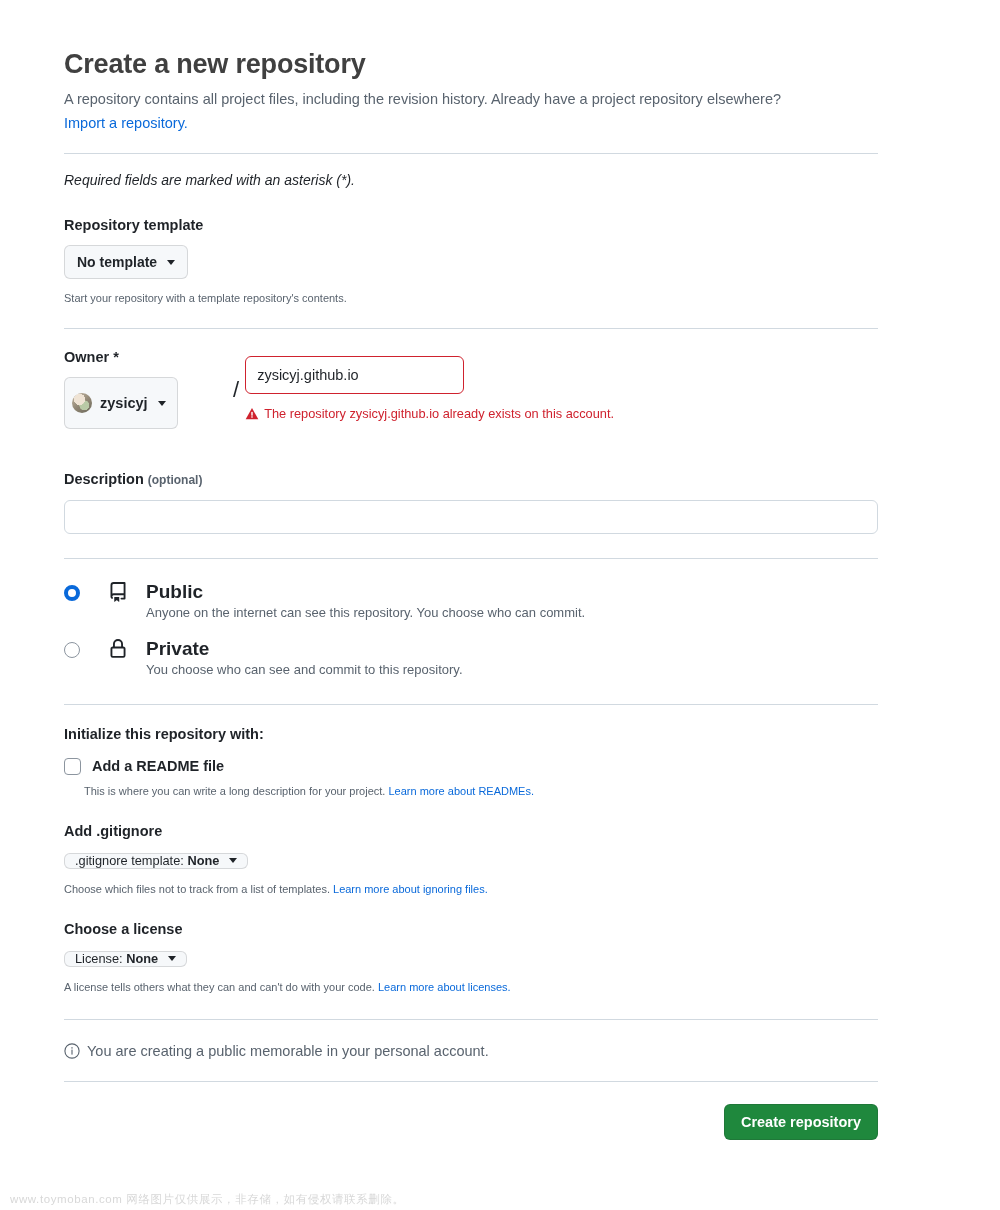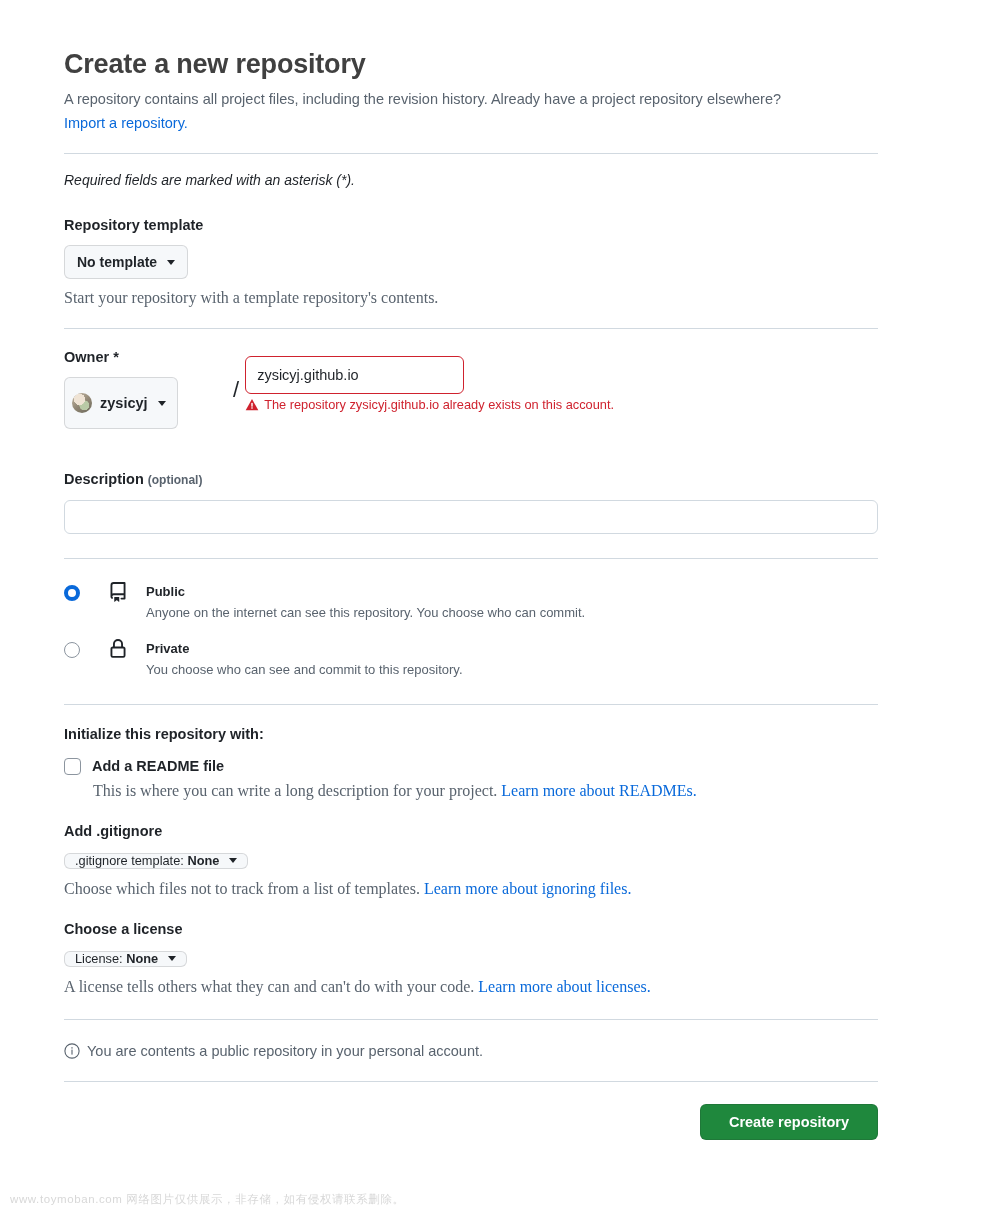--- a/index.html
+++ b/index.html
@@ -66,24 +66,23 @@
     font-weight: 700;
     color: #1f2328;
     line-height: 20px;
   }
   .field-label .optional {
     font-weight: 600;
     font-size: 12px;
     color: #59636e;
   }
   .hint {
-    font-size: 16px;
+    font-size: 11px;
     color: #59636e;
     line-height: 18px;
-    font-family: Liberation Serif, serif;
   }
 
   
   .btn-select {
     display: inline-flex;
     align-items: center;
     gap: 8px;
     background: #f6f8fa;
     border: 1px solid rgba(31,35,40,0.15);
     border-radius: 6px;
@@ -157,21 +156,21 @@
     font-size: 14.5px;
     font-family: "Liberation Sans", sans-serif;
     color: #1f2328;
     background: #ffffff;
     outline: none;
   }
   .error-line {
     display: flex;
     align-items: center;
     gap: 5px;
-    margin-top: 3px;
+    margin-top: 12px;
     font-size: 12.8px;
     color: #cf222e;
     font-weight: 400;
   }
   .tri-warn { display: block; }
 
   .suggest {
     font-size: 14.5px;
     color: #1f2328;
     line-height: 22px;
@@ -219,21 +218,21 @@
   .vis-icon {
     width: 24px;
     flex: none;
     margin-left: 26px;
     margin-top: 0px;
     display: flex;
     justify-content: center;
   }
   .vis-text { margin-left: 16px; }
   .vis-title {
-    font-size: 13px;
+    font-size: 19px;
     font-weight: 700;
     color: #1f2328;
     line-height: 20px;
   }
   .vis-desc {
     font-size: 13px;
     color: #59636e;
     line-height: 20px;
     margin-top: 1px;
   }
@@ -258,21 +257,21 @@
     line-height: 22px;
   }
 
   .btn-primary {
     background: #1f883d;
     color: #ffffff;
     border: 1px solid rgba(31,35,40,0.15);
     border-radius: 6px;
     font-size: 14.5px;
     font-weight: 700;
-    padding: 0 28px;
+    padding: 0 16px;
     height: 36px;
     cursor: pointer;
     font-family: "Liberation Sans", sans-serif;
   }
 
   .actions {
     display: flex;
     justify-content: flex-end;
   }
 
@@ -407,21 +406,21 @@
   <div style="height:19px"></div>
   <div class="field-label">Initialize this repository with:</div>
 
   <div style="height:12px"></div>
   <div style="display:flex;align-items:center;gap:11px;">
     <span class="cb"></span>
     <span class="field-label">Add a README file</span>
   </div>
 
   <div style="height:6px"></div>
-  <div class="hint" style="margin-left:29px;">
+  <div class="hint" style="margin-left:20px;">
     <span>This is where you can write a long description for your project.</span>
     <a class="link">Learn more about READMEs.</a>
   </div>
 
   
   <div style="height:21px"></div>
   <div class="field-label">Add .gitignore</div>
 
   <div style="height:10px"></div>
   <button class="btn-select small">
@@ -455,21 +454,21 @@
   <hr class="rule">
 
   
   <div style="height:20px"></div>
   <div class="note">
     <svg width="16" height="16" viewBox="0 0 16 16">
       <circle cx="8" cy="8" r="7.1" fill="none" stroke="#59636e" stroke-width="1.1"></circle>
       <rect x="7.45" y="6.6" width="1.1" height="5" fill="#59636e"></rect>
       <rect x="7.45" y="4.1" width="1.1" height="1.5" fill="#59636e"></rect>
     </svg>
-    <span>You are contents a public repository in your personal account.</span>
+    <span>You are creating a public memorable in your personal account.</span>
   </div>
 
   <div style="height:19px"></div>
   <hr class="rule">
 
   
   <div style="height:22px"></div>
   <div class="actions">
     <button class="btn-primary">Create repository</button>
   </div>

